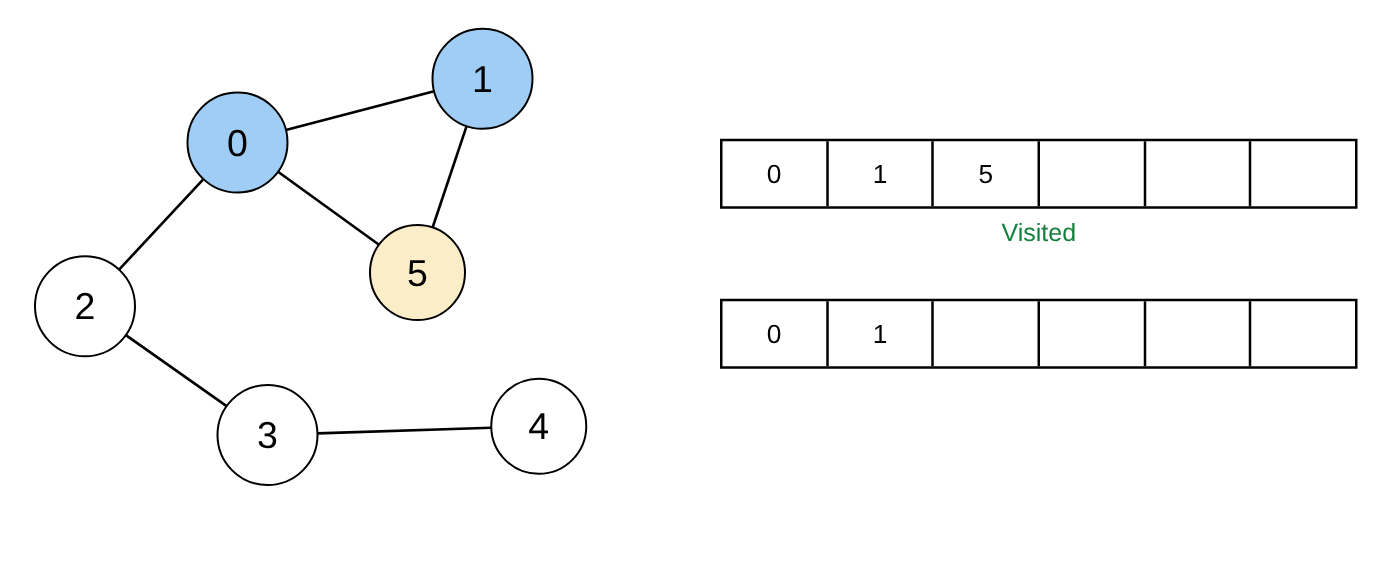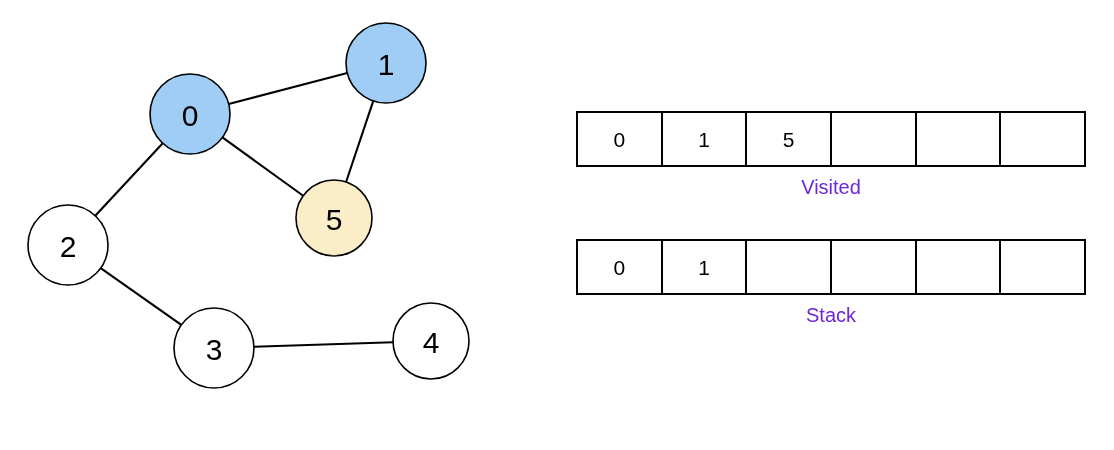--- a/index.html
+++ b/index.html
@@ -77,21 +77,21 @@
     line-height: 1;
   }
   .array-cell:last-child {
     border-right: none;
   }
   .array-caption {
     width: 510px;
     text-align: center;
     font-family: "Liberation Sans", sans-serif;
     font-size: 20px;
-    color: #6d28d9;
+    color: #15803d;
     padding-top: 9px;
   }
 </style>
 </head>
 <body>
 
 <div id="graph-panel">
   <svg id="graph-svg" width="520" height="450" viewBox="0 0 520 450">
     <g id="edge-layer">
         <line x1="228.71097557424187" y1="103.92724615160033" x2="347.28902442575816" y2="73.07275384839967" class="graph-edge"></line>
@@ -146,16 +146,15 @@
 
   <div class="array-block" id="stack-block">
     <div class="array-row" id="stack-row">
         <div class="array-cell">0</div>
         <div class="array-cell">1</div>
         <div class="array-cell"></div>
         <div class="array-cell"></div>
         <div class="array-cell"></div>
         <div class="array-cell"></div>
       </div>
-    <div class="array-caption">Stack</div>
   </div>
 
 </div>
 
 </body></html>

